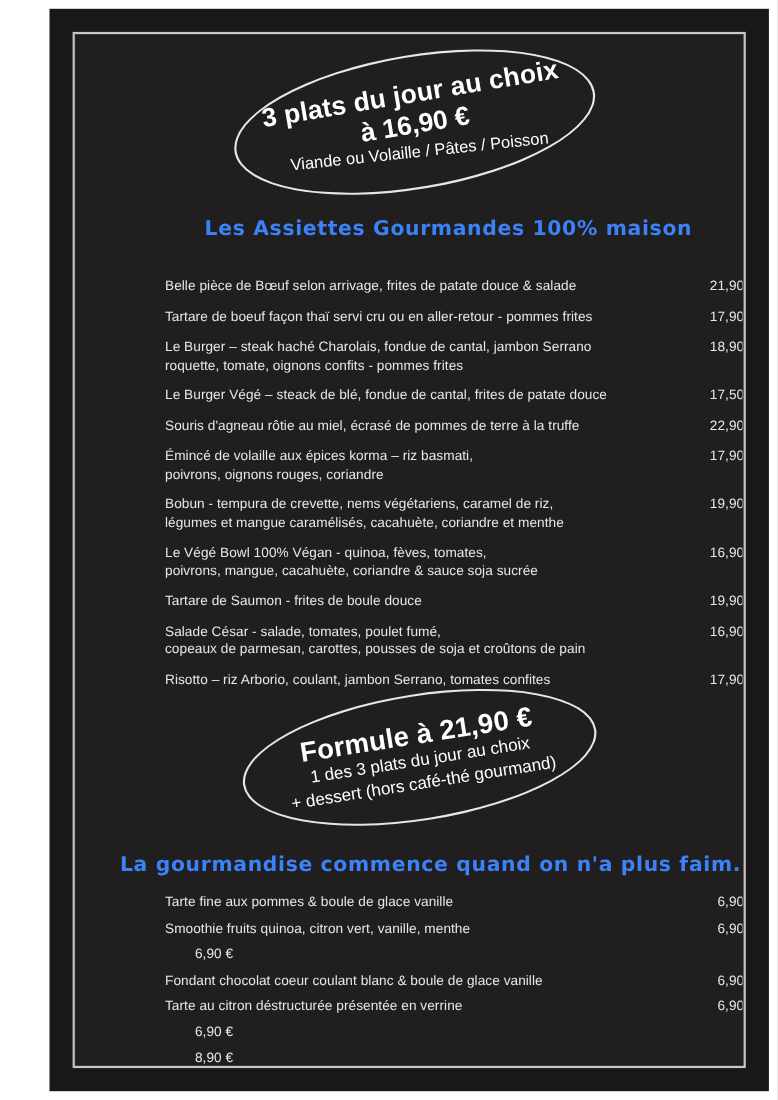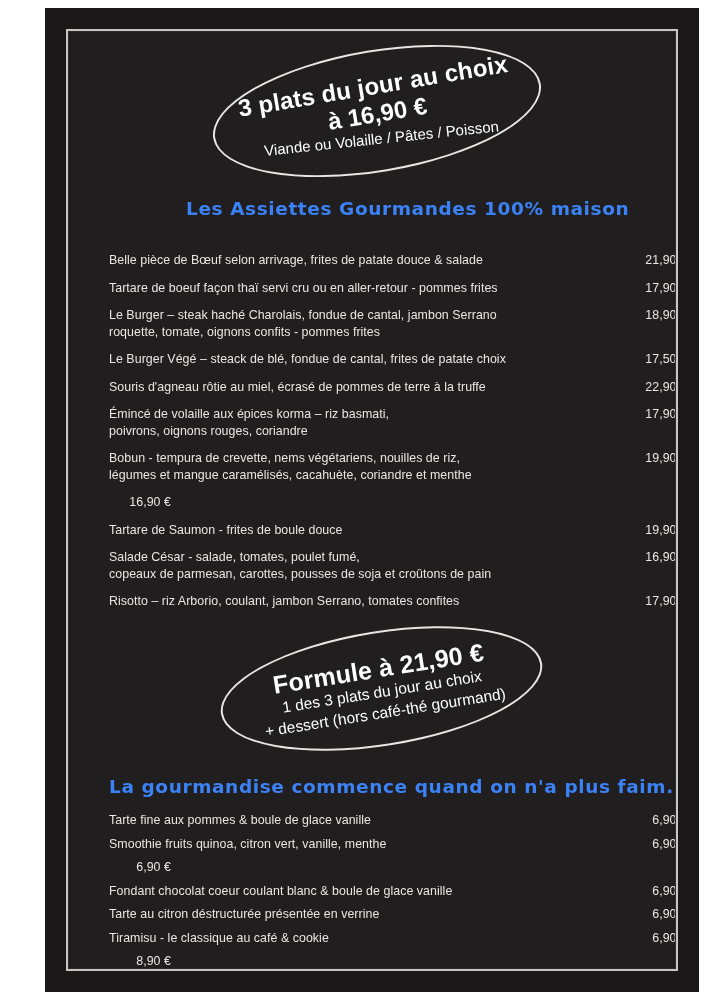--- a/index.html
+++ b/index.html
@@ -129,20 +129,21 @@
   #list-mains { top: 220px; }
   #list-desserts { top: 780px; }
 
   .menu-item {
     display: flex;
     align-items: flex-start;
     justify-content: space-between;
     color: #e9e7e5;
     font-size: 12.4px;
     line-height: 1.33;
+    margin-left: 41px;
   }
   #list-mains .menu-item { margin-bottom: 11px; }
   #list-desserts .menu-item { margin-bottom: 7px; }
 
   .item-name {
     flex: 0 1 auto;
     padding-right: 14px;
     white-space: pre-line;
     letter-spacing: 0.05px;
   }
@@ -178,38 +179,40 @@
         <div class="menu-item">
           <div class="item-name">Tartare de boeuf façon thaï servi cru ou en aller-retour  -  pommes frites</div>
           <div class="item-price">17,90 €</div>
         </div>
         <div class="menu-item">
           <div class="item-name">Le Burger – steak haché Charolais, fondue de cantal, jambon Serrano
 roquette, tomate, oignons confits - pommes frites</div>
           <div class="item-price">18,90 €</div>
         </div>
         <div class="menu-item">
-          <div class="item-name">Le Burger Végé – steack de blé, fondue de cantal, frites de patate choix</div>
+          <div class="item-name">Le Burger Végé – steack de blé, fondue de cantal, frites de patate douce</div>
           <div class="item-price">17,50 €</div>
         </div>
         <div class="menu-item">
           <div class="item-name">Souris d'agneau rôtie au miel, écrasé de pommes de terre à la truffe</div>
           <div class="item-price">22,90 €</div>
         </div>
         <div class="menu-item">
           <div class="item-name">Émincé de volaille aux épices korma – riz basmati,
 poivrons, oignons rouges, coriandre</div>
           <div class="item-price">17,90 €</div>
         </div>
         <div class="menu-item">
-          <div class="item-name">Bobun - tempura de crevette, nems végétariens, nouilles de riz,
+          <div class="item-name">Bobun - tempura de crevette, nems végétariens, caramel de riz,
 légumes et mangue caramélisés, cacahuète, coriandre et menthe</div>
           <div class="item-price">19,90 €</div>
         </div>
         <div class="menu-item">
+          <div class="item-name">Le Végé Bowl  100% Végan - quinoa, fèves, tomates,
+poivrons, mangue, cacahuète, coriandre &amp; sauce soja sucrée</div>
           <div class="item-price">16,90 €</div>
         </div>
         <div class="menu-item">
           <div class="item-name">Tartare de Saumon - frites de boule douce</div>
           <div class="item-price">19,90 €</div>
         </div>
         <div class="menu-item">
           <div class="item-name">Salade César - salade, tomates, poulet fumé,
 copeaux de parmesan, carottes, pousses de soja et croûtons de pain</div>
           <div class="item-price">16,90 €</div>
@@ -242,21 +245,20 @@
         </div>
         <div class="menu-item">
           <div class="item-name">Fondant chocolat coeur coulant blanc &amp; boule de glace vanille</div>
           <div class="item-price">6,90 €</div>
         </div>
         <div class="menu-item">
           <div class="item-name">Tarte au citron déstructurée présentée en verrine</div>
           <div class="item-price">6,90 €</div>
         </div>
         <div class="menu-item">
-          <div class="item-name">Tiramisu - le classique au café &amp; cookie</div>
           <div class="item-price">6,90 €</div>
         </div>
         <div class="menu-item">
           <div class="item-price">8,90 €</div>
         </div>
       </div>
 
   </div>
 </div>
 

